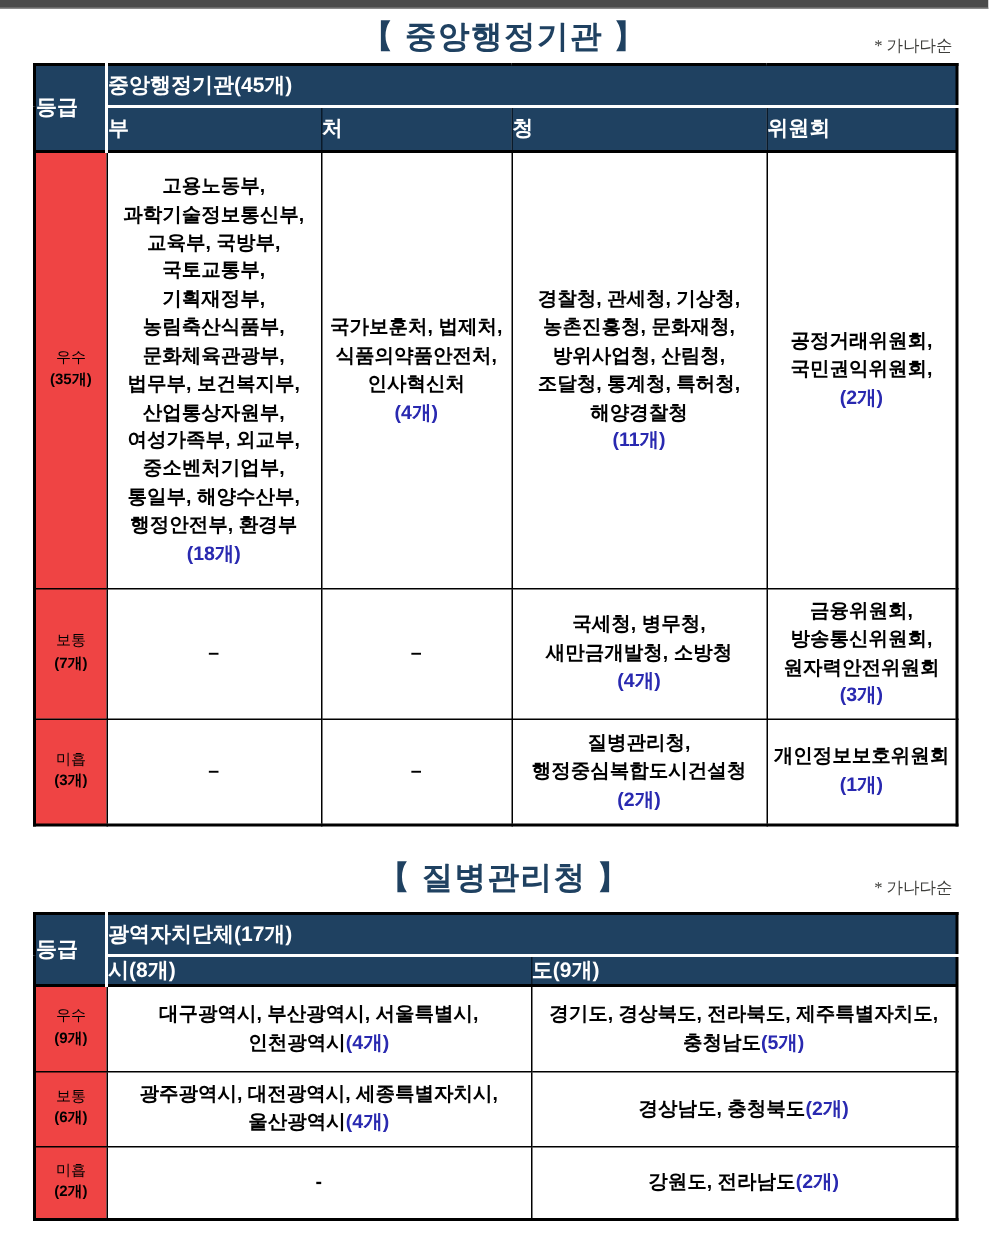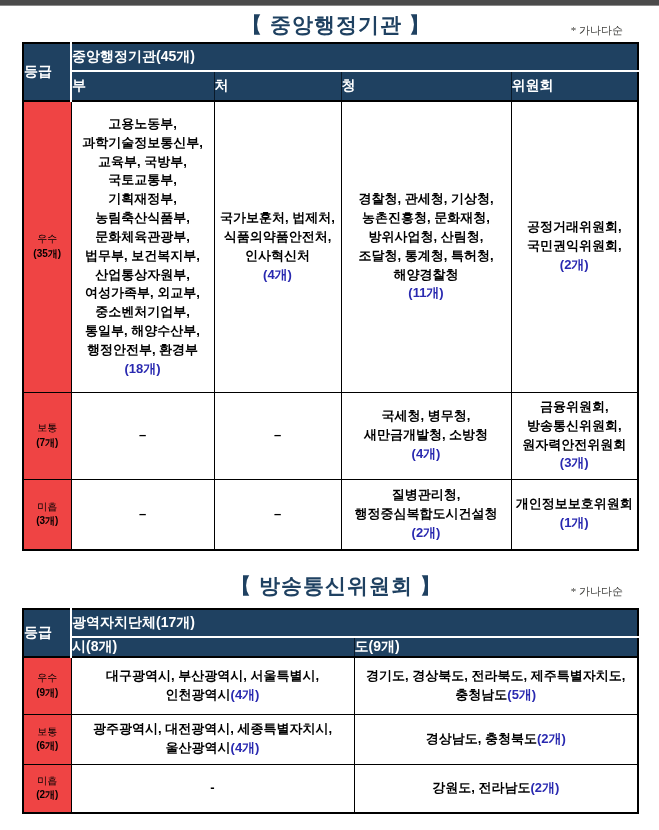--- a/index.html
+++ b/index.html
@@ -27,21 +27,21 @@
     display: inline-block;
     font-size: 21px;
     font-weight: bold;
     color: #1f4161;
     letter-spacing: 1px;
     line-height: 30px;
     margin-left: 13px;
   }
   .sort-note {
     position: absolute;
-    right: 14px; bottom: 2px;
+    right: 2px; bottom: 2px;
     font-size: 11px;
     color: #3f3f3c;
     font-family: "Liberation Serif", "DejaVu Serif", serif;
   }
   table.grade-table {
     width: 615px;
     border-collapse: collapse;
     border: 2px solid #000;
     table-layout: fixed;
   }
@@ -210,21 +210,21 @@
           <span class="names">개인정보보호위원회</span>
           <span class="count count-block">(1개)</span>
         </td>
       </tr>
     </tbody>
   </table>
 </div>
 
 <div class="block block-2">
   <div class="title-row">
-    <h1 class="tbl-title">【 방송통신위원회 】</h1>
+    <h1 class="tbl-title">【 질병관리청 】</h1>
     <span class="sort-note">* 가나다순</span>
   </div>
   <table class="grade-table t2">
     <colgroup>
       <col style="width:48px">
         <col style="width:283px">
         <col style="width:284px">
     </colgroup>
     <thead>
       <tr>

